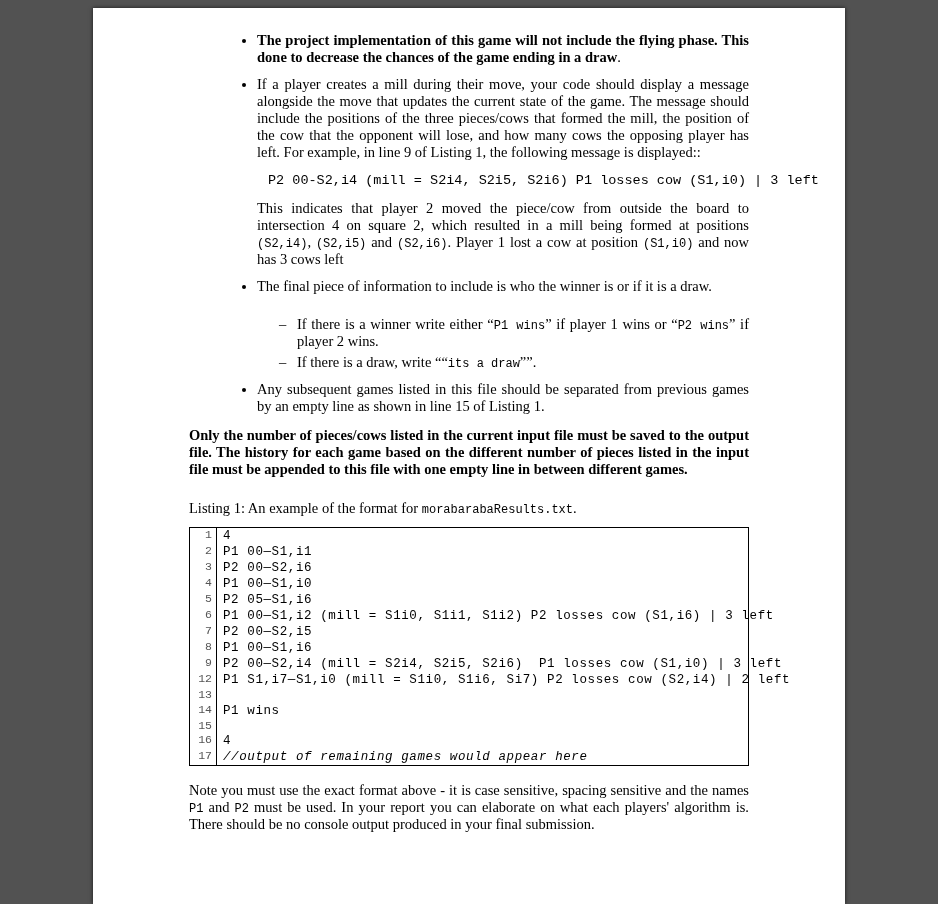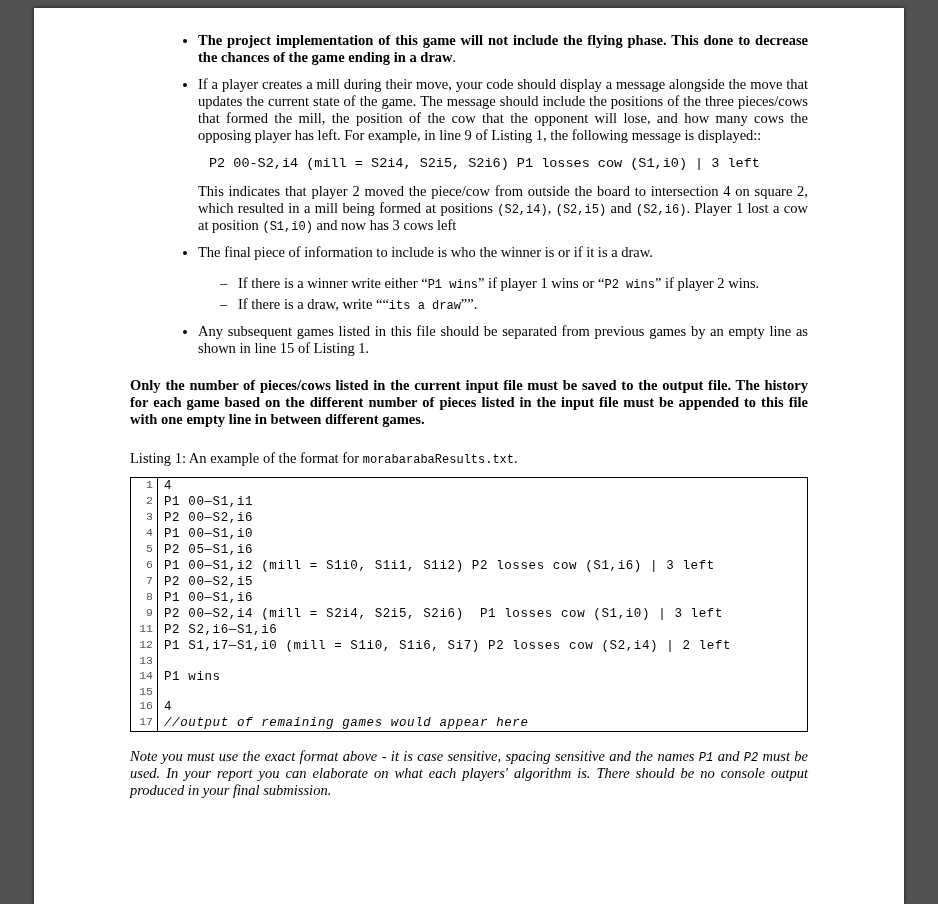--- a/index.html
+++ b/index.html
@@ -12,40 +12,40 @@
   }
   .viewport {
     width: 938px;
     height: 904px;
     background: #525252;
     position: relative;
     box-sizing: border-box;
     padding: 8px 34px 0 34px;
   }
   .page {
-    width: 870px;
+    width: 752px;
     background: #fff;
     margin: 0 auto;
     box-shadow: 0 0 4px rgba(0,0,0,0.7);
     box-sizing: border-box;
     padding: 24px 96px 30px 96px;
     min-height: 896px;
   }
   ul.bullets {
     list-style: disc;
     margin: 0;
     padding-left: 68px;
   }
   ul.bullets > li {
     margin: 0 0 10px 0;
     text-align: justify;
   }
   ul.dashes {
     list-style: none;
-    margin: 14px 0 6px 22px;
+    margin: 21px 0 6px 22px;
     padding: 0;
   }
   ul.dashes > li {
     position: relative;
     padding-left: 18px;
     margin: 4px 0;
     text-align: justify;
   }
   ul.dashes > li::before {
     content: "–";
@@ -58,21 +58,21 @@
   }
   .code-line {
     font-family: "Courier New", Courier, monospace;
     font-size: 13.5px;
     white-space: pre;
     margin: 12px 0 12px 11px;
     display: block;
   }
   .bold-para {
     font-weight: bold;
-    margin: 20px 0 16px 0;
+    margin: 12px 0 16px 0;
     text-align: justify;
   }
   .listing-caption {
     text-align: left;
     margin: 22px 0 10px 0;
   }
   .listing-box {
     border: 0.6px solid #000;
     box-sizing: border-box;
     width: 100%;
@@ -95,21 +95,20 @@
   .lc {
     padding-left: 6px;
     white-space: pre;
     flex: 1 1 auto;
     letter-spacing: 0.6px;
   }
   .ital { font-style: italic; }
   .post-note {
     margin: 16px 0 12px 0;
     text-align: justify;
-    font-style: italic;
   }
 </style>
 </head>
 <body>
 
 <div class="viewport">
   <div class="page">
 
     <ul class="bullets">
 
@@ -180,24 +179,20 @@
         </div>
         <div class="listing-row">
           <div class="ln">8</div>
           <div class="lc">P1 00—S1,i6</div>
         </div>
         <div class="listing-row">
           <div class="ln">9</div>
           <div class="lc">P2 00—S2,i4 (mill = S2i4, S2i5, S2i6)  P1 losses cow (S1,i0) | 3 left</div>
         </div>
         <div class="listing-row">
-          <div class="ln">11</div>
-          <div class="lc">P2 S2,i6—S1,i6</div>
-        </div>
-        <div class="listing-row">
           <div class="ln">12</div>
           <div class="lc">P1 S1,i7—S1,i0 (mill = S1i0, S1i6, Si7) P2 losses cow (S2,i4) | 2 left</div>
         </div>
         <div class="listing-row">
           <div class="ln">13</div>
           <div class="lc"></div>
         </div>
         <div class="listing-row">
           <div class="ln">14</div>
           <div class="lc">P1 wins</div>

